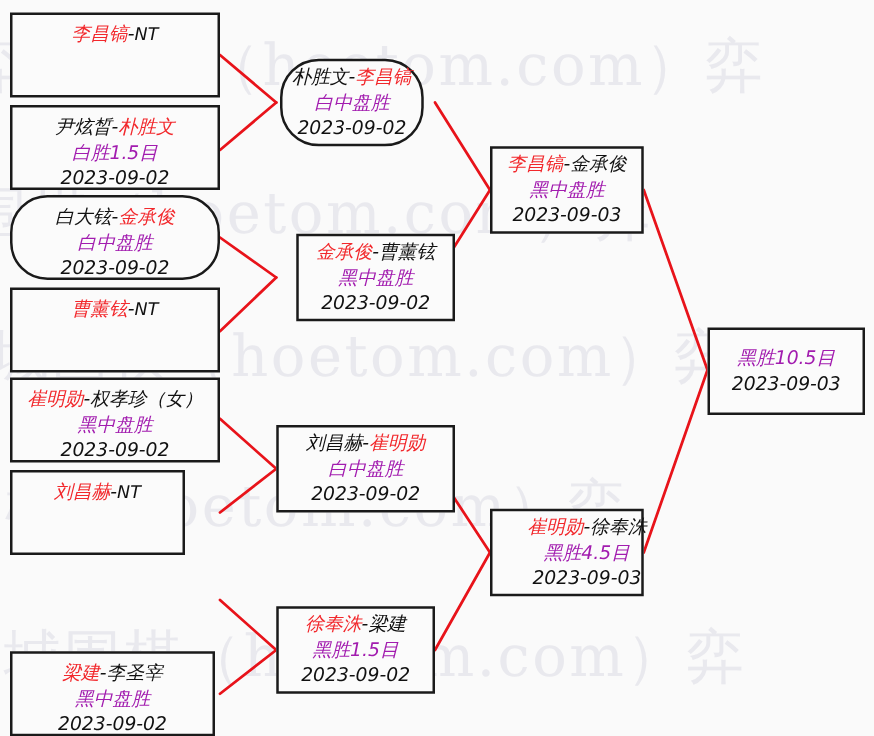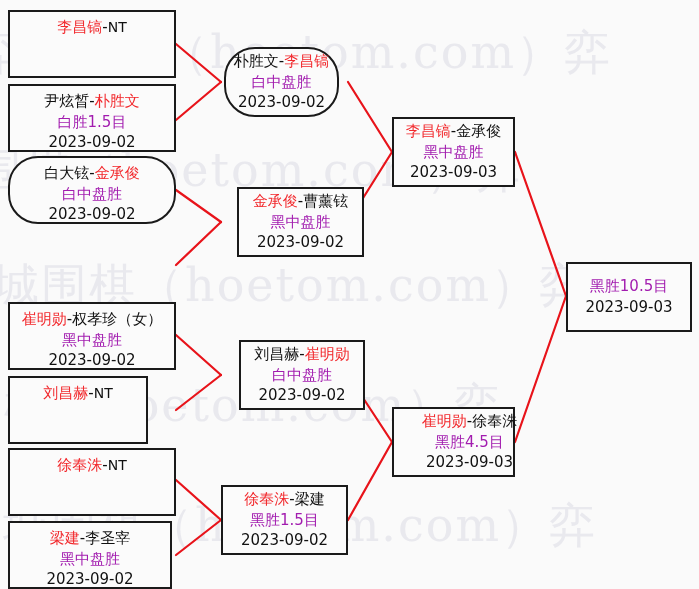--- a/index.html
+++ b/index.html
@@ -62,20 +62,21 @@
     border: 2px solid #1a1a1a;
     display: flex;
     flex-direction: column;
     align-items: center;
     justify-content: flex-start;
     padding-top: 5px;
     font-size: 15px;
     line-height: 1.38;
     color: #121212;
     font-family: "DejaVu Sans", "Liberation Sans", sans-serif;
+    font-style: italic;
   }
   .match-box.centered {
     justify-content: center;
     padding-top: 0;
   }
   .pair-line {
     white-space: nowrap;
   }
   .p-red { color: #f2282c; }
   .p-black { color: #111111; }
@@ -144,58 +145,58 @@
       <div class="result-line">白胜1.5目</div>
       <div class="date-line">2023-09-02</div>
     </div>
 
     <div class="match-box" style="left:8px; top:156px; width:168px; height:68px;border-radius:30px;">
       <div class="pair-line"><span class="p-black">白大铉</span><span class="dash">-</span><span class="p-red">金承俊</span></div>
       <div class="result-line">白中盘胜</div>
       <div class="date-line">2023-09-02</div>
     </div>
 
+    <div class="match-box" style="left:8px; top:230px; width:168px; height:68px;">
+      <div class="pair-line"><span class="p-red">曹薰铉</span><span class="dash">-</span><span class="nt-suffix">NT</span></div>
+      <div class="result-line"></div>
+      <div class="date-line"></div>
+    </div>
 
     <div class="match-box" style="left:8px; top:302px; width:168px; height:68px;">
       <div class="pair-line"><span class="p-red">崔明勋</span><span class="dash">-</span><span class="p-black">权孝珍（女）</span></div>
       <div class="result-line">黑中盘胜</div>
       <div class="date-line">2023-09-02</div>
     </div>
 
     <div class="match-box" style="left:8px; top:376px; width:140px; height:68px;">
       <div class="pair-line"><span class="p-red">刘昌赫</span><span class="dash">-</span><span class="nt-suffix">NT</span></div>
       <div class="result-line"></div>
       <div class="date-line"></div>
     </div>
 
-    <div class="match-box" style="left:8px; top:448px; width:168px; height:68px;">
-      <div class="pair-line"><span class="p-red">徐奉洙</span><span class="dash">-</span><span class="nt-suffix">NT</span></div>
-      <div class="result-line"></div>
-      <div class="date-line"></div>
-    </div>
 
     <div class="match-box" style="left:8px; top:521px; width:164px; height:68px;">
       <div class="pair-line"><span class="p-red">梁建</span><span class="dash">-</span><span class="p-black">李圣宰</span></div>
       <div class="result-line">黑中盘胜</div>
       <div class="date-line">2023-09-02</div>
     </div>
 
     <div class="match-box centered" style="left:224px; top:47px; width:115px; height:70px;border-radius:31px;">
       <div class="pair-line"><span class="p-black">朴胜文</span><span class="dash">-</span><span class="p-red">李昌镐</span></div>
       <div class="result-line">白中盘胜</div>
       <div class="date-line">2023-09-02</div>
     </div>
 
     <div class="match-box centered" style="left:221px; top:187px; width:127px; height:70px;margin-left:16px;">
       <div class="pair-line"><span class="p-red">金承俊</span><span class="dash">-</span><span class="p-black">曹薰铉</span></div>
       <div class="result-line">黑中盘胜</div>
       <div class="date-line">2023-09-02</div>
     </div>
 
-    <div class="match-box centered" style="left:221px; top:340px; width:126px; height:70px;margin-left:18px;">
+    <div class="match-box centered" style="left:221px; top:340px; width:143px; height:70px;">
       <div class="pair-line"><span class="p-black">刘昌赫</span><span class="dash">-</span><span class="p-red">崔明勋</span></div>
       <div class="result-line">白中盘胜</div>
       <div class="date-line">2023-09-02</div>
     </div>
 
     <div class="match-box centered" style="left:221px; top:485px; width:127px; height:70px;">
       <div class="pair-line"><span class="p-red">徐奉洙</span><span class="dash">-</span><span class="p-black">梁建</span></div>
       <div class="result-line">黑胜1.5目</div>
       <div class="date-line">2023-09-02</div>
     </div>

